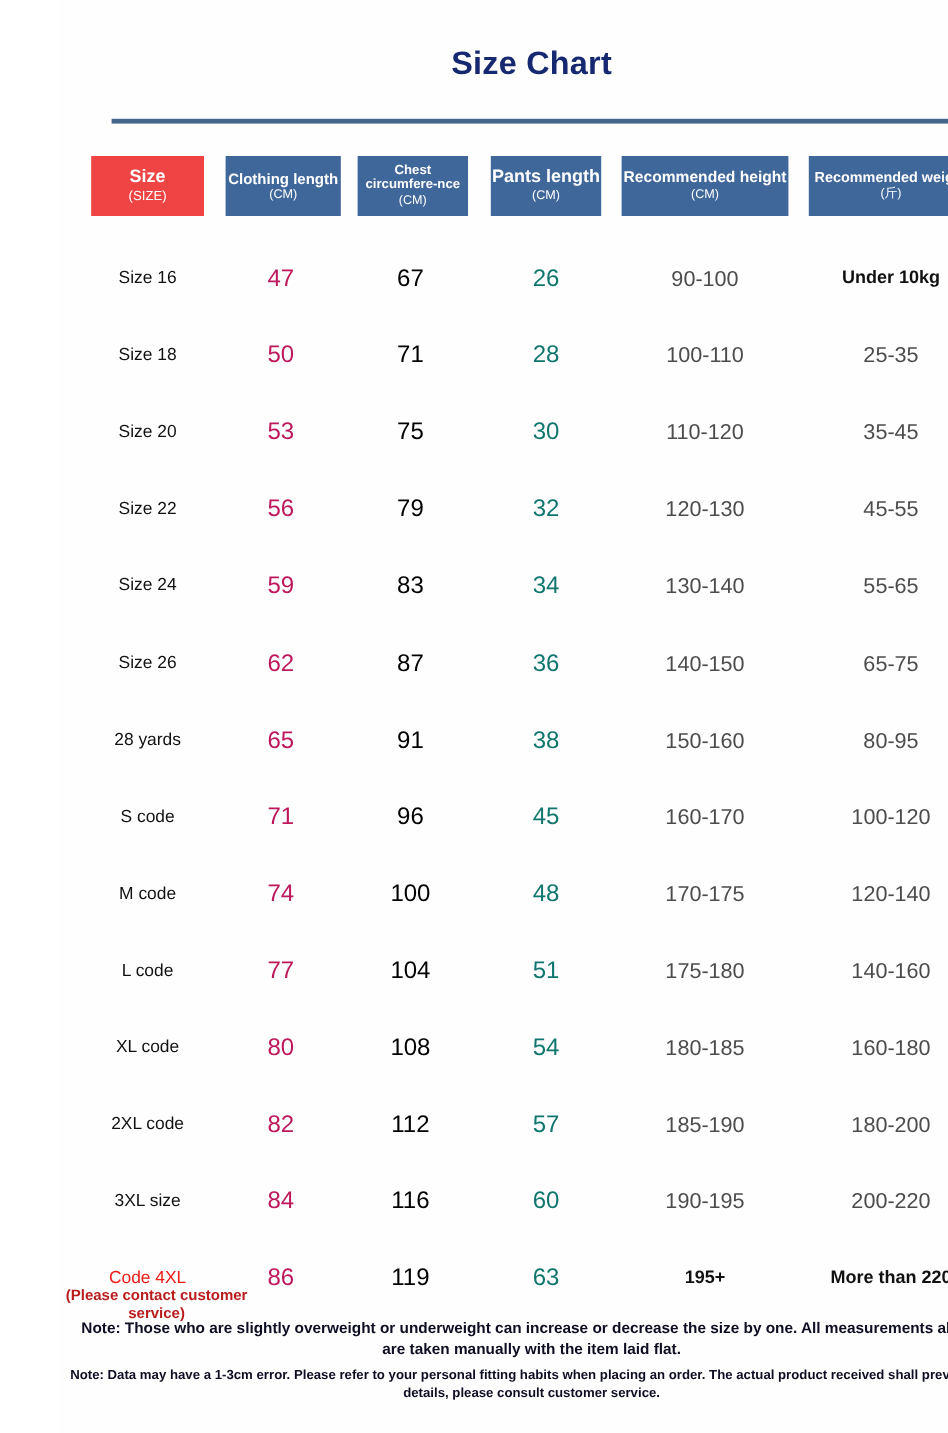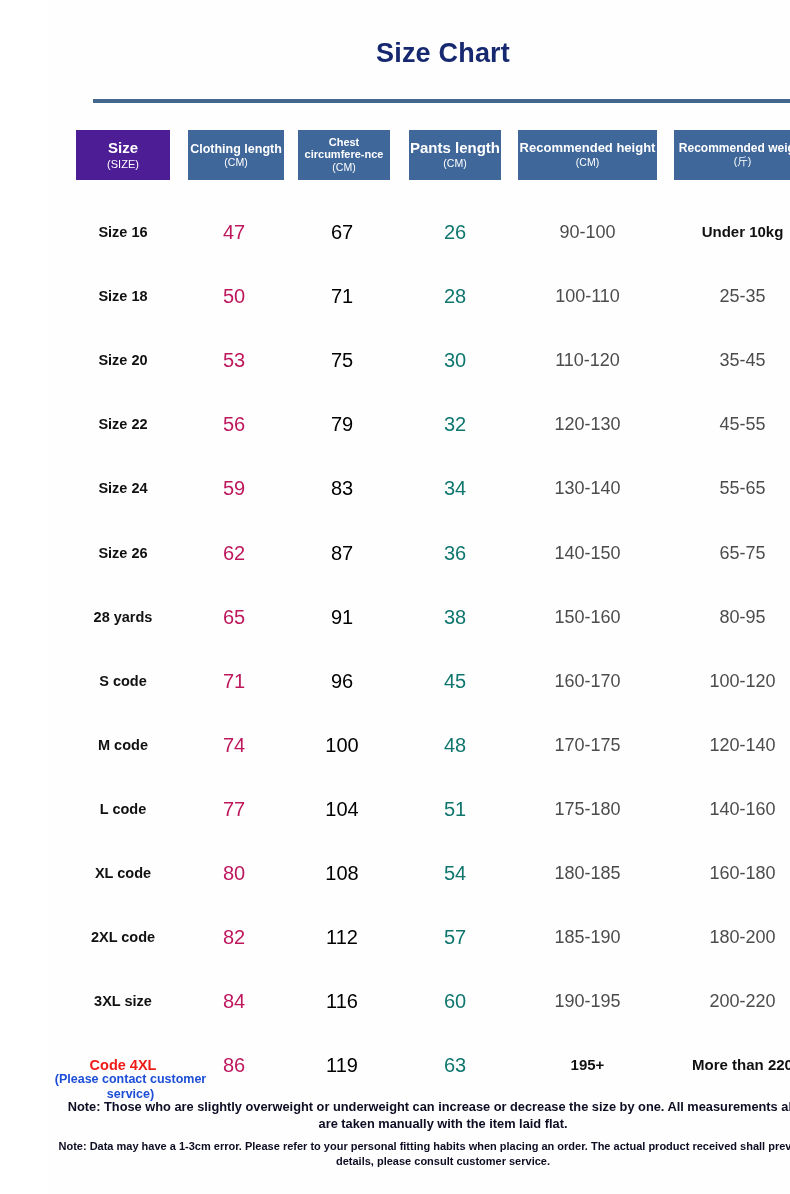--- a/index.html
+++ b/index.html
@@ -116,21 +116,21 @@
   .cell {
     position: absolute;
     top: 0;
     height: 26px;
     line-height: 26px;
     text-align: center;
     box-sizing: border-box;
     white-space: nowrap;
   }
   
-  .c-0 { left: 10px;  width: 130px; font-size: 14.5px; font-weight: bold; color: #111111; }
+  .c-0 { left: 10px;  width: 130px; font-size: 14.5px; font-weight: normal; color: #111111; }
   .c-1 { left: 140px; width: 92px;  font-size: 20px;   color: #be185d; }
   .c-2 { left: 248px; width: 92px;  font-size: 20px;   color: #000000; }
   .c-3 { left: 361px; width: 92px;  font-size: 20px;   color: #0f766e; }
   .c-4 { left: 470px; width: 139px; font-size: 18px;   color: #4c4c4c; }
   .c-5 { left: 626px; width: 137px; font-size: 18px;   color: #4c4c4c; }
 
   
   .cell.strong { font-weight: bold; color: #111111; font-size: 15px; }
 
   
@@ -175,21 +175,21 @@
 </head>
 <body>
 
 <div id="chart-page" style="background: rgb(254, 254, 254);">
 
   <div id="page-title" style="color: rgb(22, 40, 111);">Size Chart</div>
 
   <div id="title-divider" style="background: rgb(68, 104, 141);"></div>
 
   <div id="table-header-row">
-      <div class="header-cell hc-0" style="background: #4c1d95; color: rgb(255, 255, 255);">
+      <div class="header-cell hc-0" style="background: #ef4444; color: rgb(255, 255, 255);">
         <span class="h-title">Size</span>
         <span class="h-unit">(SIZE)</span>
       </div>
       <div class="header-cell hc-1" style="background: rgb(63, 103, 154); color: rgb(255, 255, 255);">
         <span class="h-title">Clothing length</span>
         <span class="h-unit">(CM)</span>
       </div>
       <div class="header-cell hc-2" style="background: rgb(63, 103, 154); color: rgb(255, 255, 255);">
         <span class="h-title">Chest circumfere-nce</span>
         <span class="h-unit">(CM)</span>
@@ -313,21 +313,21 @@
         <div class="cell c-4">190-195</div>
         <div class="cell c-5">200-220</div>
       </div>
       <div class="table-row" style="top: 1052.3px;">
         <div class="cell c-0 alert" style="color: rgb(238, 27, 23);">Code 4XL</div>
         <div class="cell c-1">86</div>
         <div class="cell c-2">119</div>
         <div class="cell c-3">63</div>
         <div class="cell c-4 strong">195+</div>
         <div class="cell c-5 strong">More than 220</div>
-        <div class="size-sub" style="top: 20px; color: #1d4ed8;">(Please contact customer service)</div>
+        <div class="size-sub" style="top: 20px; color: #b91c1c;">(Please contact customer service)</div>
       </div>
     </div>
 
   <div class="footer-note" id="note-primary">Note: Those who are slightly overweight or underweight can increase or decrease the size by one. All measurements above are taken manually with the item laid flat.</div>
 
   <div class="footer-note" id="note-secondary">Note: Data may have a 1-3cm error. Please refer to your personal fitting habits when placing an order. The actual product received shall prevail. For details, please consult customer service.</div>
 
 </div>
 
 </body></html>

